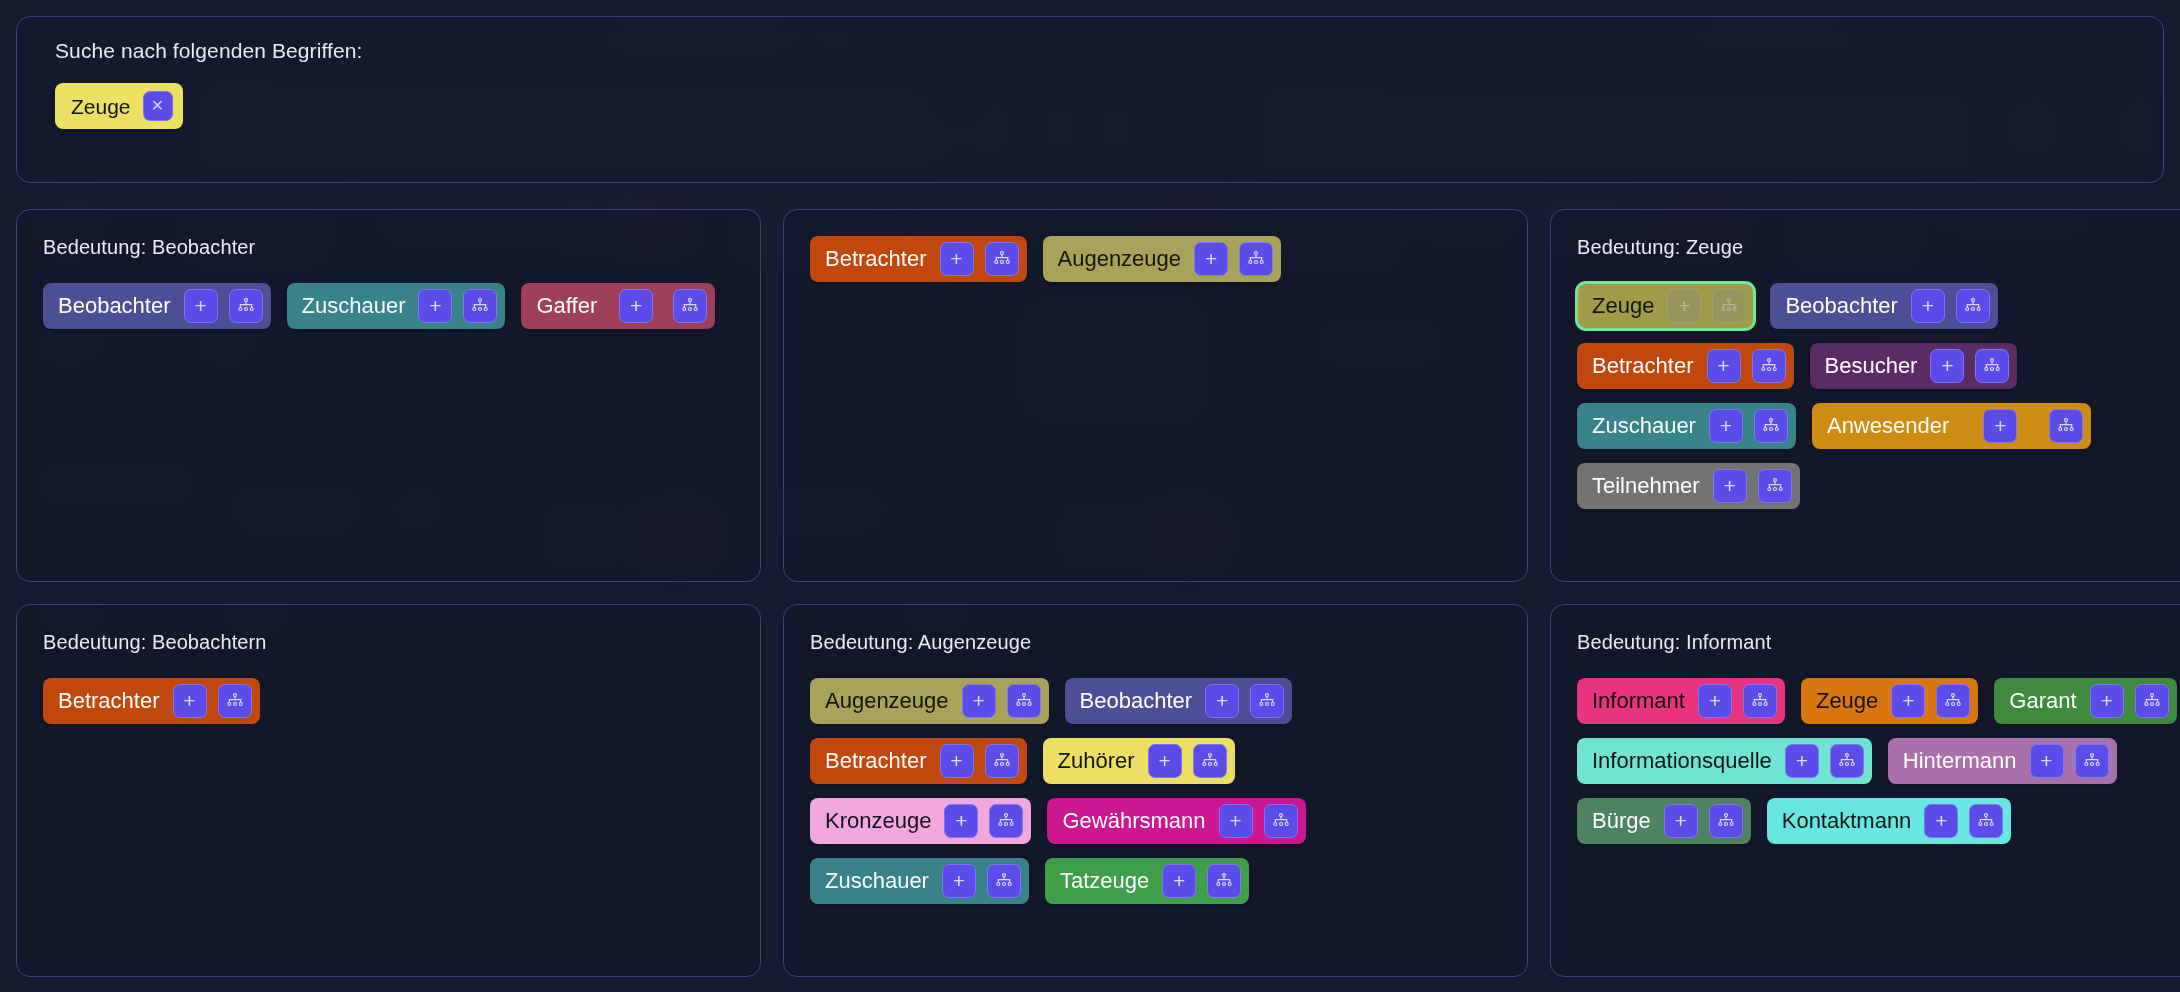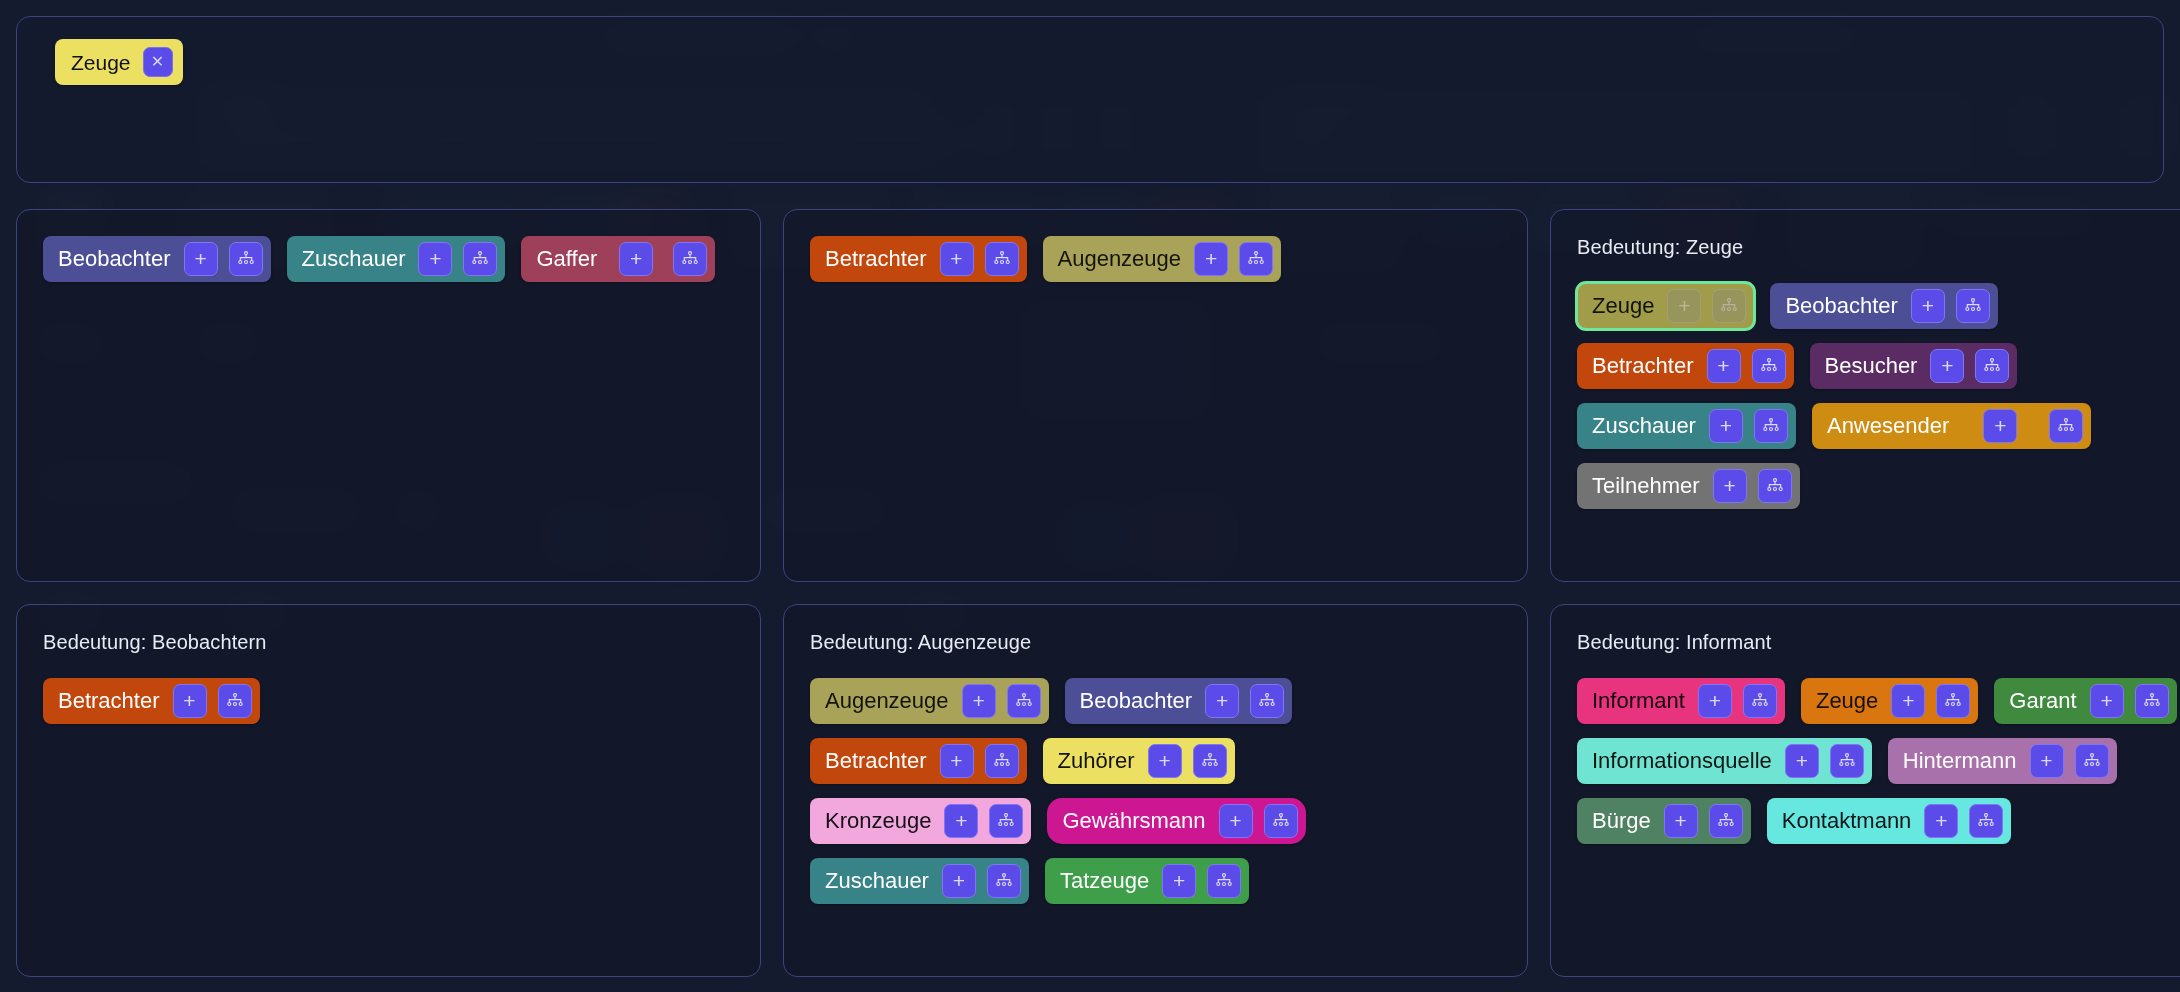--- a/index.html
+++ b/index.html
@@ -220,30 +220,32 @@
   <div class="bd-chip" style="left:1060px;top:505px;width:75px;height:62px;background:rgba(120,150,255,.05);"></div>
   <div class="bd-chip" style="left:1150px;top:505px;width:75px;height:62px;background:rgba(200,70,70,.07);"></div>
   <div class="bd-pill" style="left:40px;top:600px;width:60px;height:26px;"></div>
   <div class="bd-pill" style="left:225px;top:600px;width:60px;height:26px;"></div>
   <div class="bd-pill" style="left:905px;top:600px;width:60px;height:26px;"></div>
 </div>
 
 <div id="page">
 
   <section class="search-panel">
+    <div class="search-label">Suche nach folgenden Begriffen:</div>
     <div class="chip-row">
       <span class="search-chip">
         <span>Zeuge</span>
         <span class="chip-x">✕</span>
       </span>
     </div>
   </section>
 
   <div class="card-grid" id="card-grid">
       <section class="card">
+        <div class="card-title">Bedeutung: Beobachter</div>
         <div class="tag-rows">
           <div class="tag-row">
             <span class="tag" style="background: rgb(76, 79, 150); color: rgb(255, 255, 255);">
               <span class="tag-label">Beobachter</span>
               <span class="tbtn">
                 <span class="plus">+</span>
               </span>
               <span class="tbtn">
                 <span>
                   <svg width="18" height="18" viewBox="0 0 18 18" fill="none" stroke="#e0dcfd" stroke-width="1.15" stroke-linecap="round">
@@ -575,21 +577,21 @@
                   <svg width="18" height="18" viewBox="0 0 18 18" fill="none" stroke="#e0dcfd" stroke-width="1.15" stroke-linecap="round">
                     <circle cx="9" cy="3.1" r="1.5" fill="none"></circle>
                     <path d="M9 4.7 V7.6 M3.3 10.3 V7.6 H14.7 V10.3"></path>
                     <circle cx="3.3" cy="12" r="1.5" fill="none"></circle>
                     <circle cx="9" cy="12" r="1.5" fill="none"></circle>
                     <circle cx="14.7" cy="12" r="1.5" fill="none"></circle>
                   </svg>
                 </span>
               </span>
             </span>
-            <span class="tag" style="background: rgb(205, 22, 145); color: rgb(255, 255, 255); border-radius: 15px;">
+            <span class="tag" style="background: rgb(205, 22, 145); color: rgb(255, 255, 255);">
               <span class="tag-label">Gewährsmann</span>
               <span class="tbtn">
                 <span class="plus">+</span>
               </span>
               <span class="tbtn">
                 <span>
                   <svg width="18" height="18" viewBox="0 0 18 18" fill="none" stroke="#e0dcfd" stroke-width="1.15" stroke-linecap="round">
                     <circle cx="9" cy="3.1" r="1.5" fill="none"></circle>
                     <path d="M9 4.7 V7.6 M3.3 10.3 V7.6 H14.7 V10.3"></path>
                     <circle cx="3.3" cy="12" r="1.5" fill="none"></circle>

